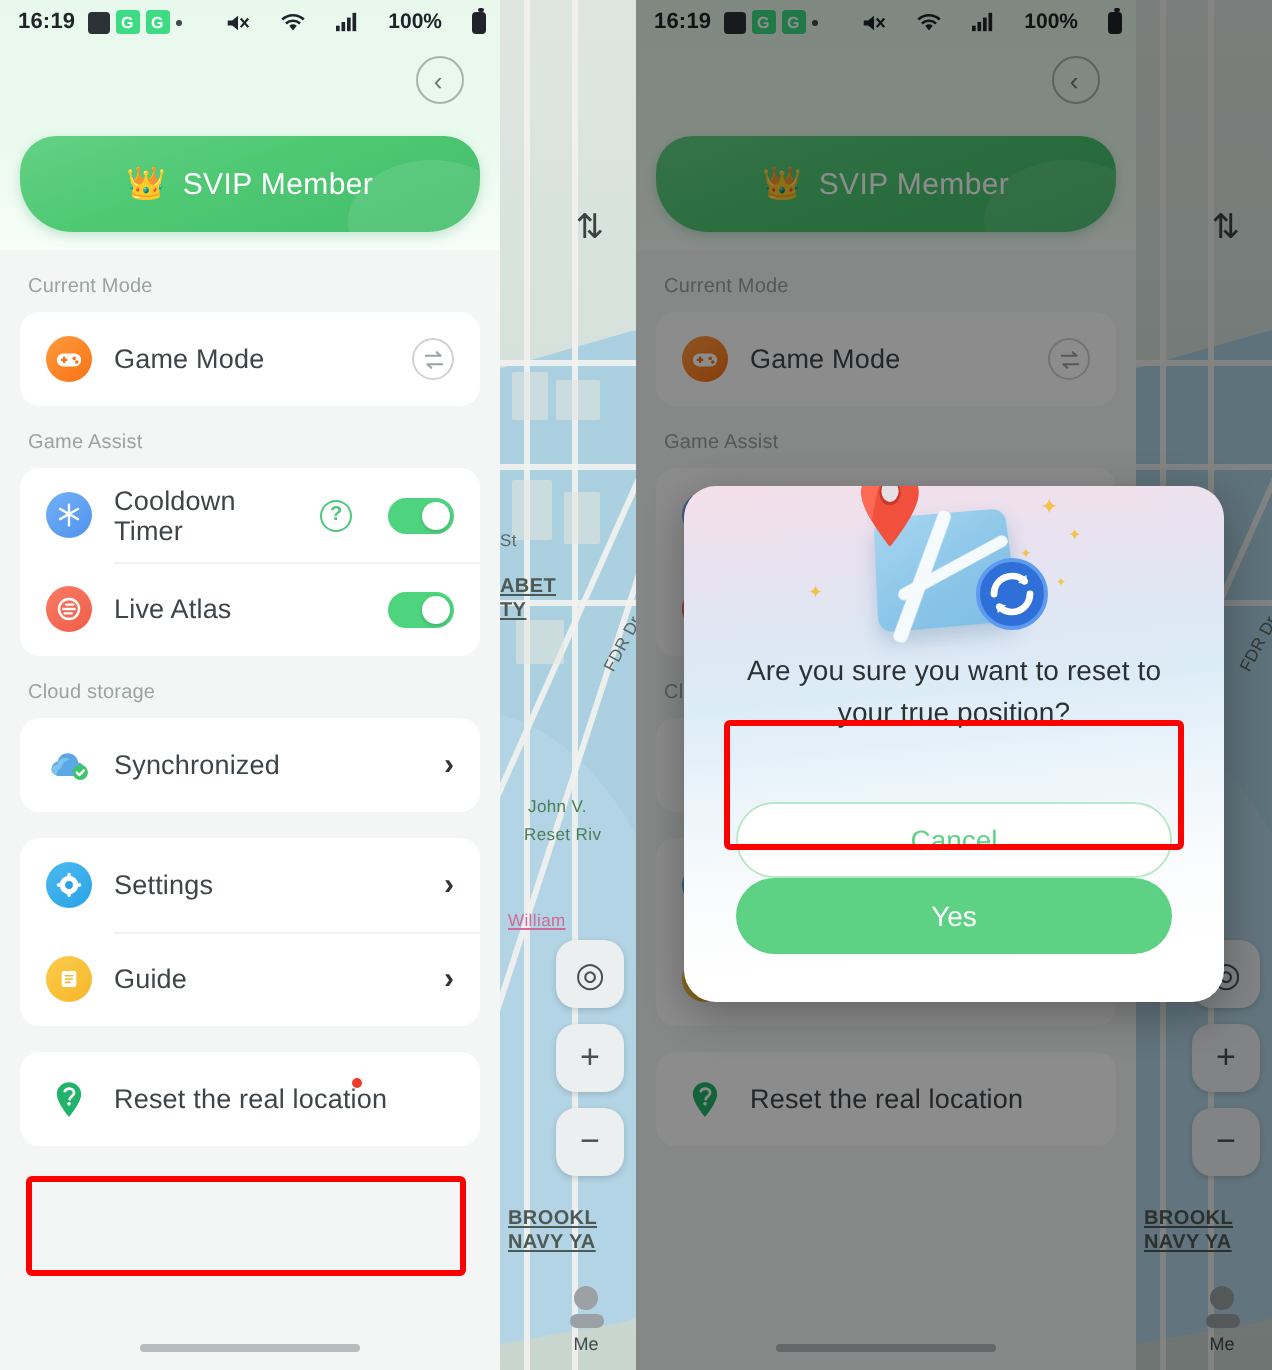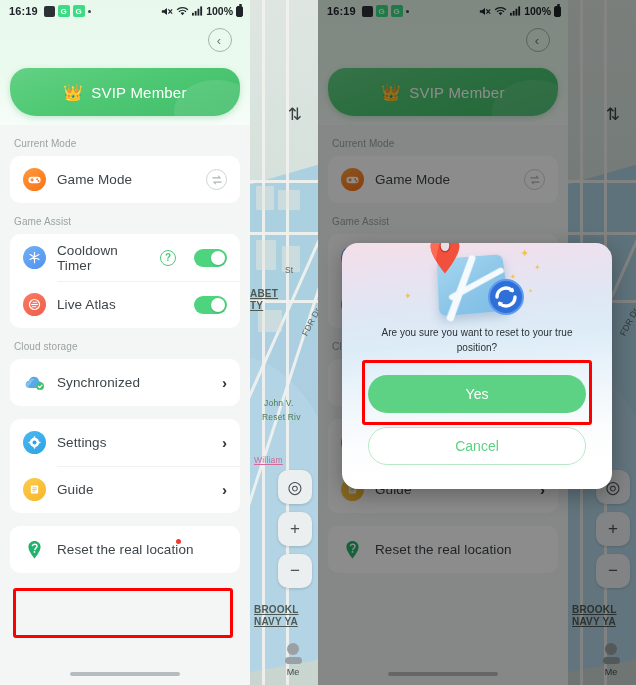--- a/index.html
+++ b/index.html
@@ -90,21 +90,21 @@
   .sb-sq {
     width: 11px; height: 11px; border-radius: 2px; background: #2c3136;
     display: inline-block;
   }
   .sb-g {
     width: 12px; height: 12px; border-radius: 2px; background: #3ddc84;
     display: inline-flex; align-items: center; justify-content: center;
     font-size: 8px; color: #fff; font-weight: bold;
   }
   .sb-dot { width: 3px; height: 3px; border-radius: 50%; background: #40464c; }
-  .sb-right { margin-left: auto; display: flex; align-items: center; gap: 3px; font-size: 10.5px; }
+  .sb-right { margin-left: auto; display: flex; align-items: center; gap: 15px; font-size: 10.5px; }
   .sb-bat {
     width: 7px; height: 11px; border: 1.2px solid #20242a; border-radius: 2px;
     background: #20242a; position: relative;
   }
   .sb-bat:after {
     content: ''; position: absolute; top: -2.4px; left: 1.6px; width: 3px; height: 1.6px;
     background: #20242a; border-radius: 1px;
   }
 
   .back-btn {
@@ -194,21 +194,21 @@
     position: absolute; left: 24px; top: 243px; width: 270px;
     border-radius: 16px; overflow: hidden;
     background:
       linear-gradient(175deg,
         #f4dfe8 0%, #eae2f0 14%, #dfe7f4 28%, #dcecf7 40%,
         #edf5fb 58%, #fbfcfd 76%, #ffffff 90%, #ffffff 100%);
     box-shadow: 0 6px 22px rgba(0,0,0,.3);
   }
   .dlg-art { height: 78px; position: relative; }
   .dlg-text {
-    font-size: 10px; color: #2b3033; text-align: center; line-height: 1.5;
+    font-size: 14px; color: #2b3033; text-align: center; line-height: 1.5;
     padding: 4px 24px 0; letter-spacing: .05px;
   }
   .dlg-btns { padding: 20px 26px 24px; }
   .btn {
     height: 38px; border-radius: 19px; display: flex; align-items: center;
     justify-content: center; font-size: 14px;
   }
   .btn-yes { background: #5dd285; color: #fff; }
   .btn-cancel { background: #fff; color: #5dd285; border: 1.2px solid #b7e8c8; margin-top: 14px; }
 
@@ -257,21 +257,21 @@
       <div class="road h" style="top:180px;"></div>
       <div class="road h" style="top:232px;"></div>
       <div class="road h" style="top:300px;"></div>
       <div class="road d" style="left:272px; transform:rotate(24deg);"></div>
       <div class="road d" style="left:300px; transform:rotate(18deg);"></div>
       <div class="block" style="left:256px; top:186px; width:18px; height:24px;"></div>
       <div class="block" style="left:278px; top:190px; width:22px; height:20px;"></div>
       <div class="block" style="left:256px; top:240px; width:20px; height:30px;"></div>
       <div class="block" style="left:282px; top:246px; width:18px; height:26px;"></div>
       <div class="block" style="left:258px; top:310px; width:24px; height:22px;"></div>
-      <span class="map-label" style="left:250px; top:265px;padding-left:35px;">St</span>
+      <span class="map-label" style="left:250px; top:265px;">St</span>
       <span class="map-label big" style="left:250px; top:288px;">ABET</span>
       <span class="map-label big" style="left:250px; top:300px;">TY</span>
       <span class="map-label rot" style="left:304px; top:330px;">FDR Dr</span>
       <span class="map-label green" style="left:264px; top:398px;">John V.</span>
       <span class="map-label green" style="left:262px; top:412px;">Reset Riv</span>
       <span class="map-label pink" style="left:254px; top:455px;">William</span>
       <span class="map-label big" style="left:254px; top:604px;">BROOKL</span>
       <span class="map-label big" style="left:254px; top:616px;">NAVY YA</span>
 
       <div class="map-ctrls">
@@ -649,21 +649,21 @@
         <span class="spark s1">✦</span>
         <span class="spark s2">✦</span>
         <span class="spark s3">✦</span>
         <span class="spark s4">✦</span>
         <span class="spark s5">✦</span>
       </div>
 
       <div class="dlg-text">Are you sure you want to reset to your true position?</div>
 
       <div class="dlg-btns">
+        <div class="btn btn-cancel">Cancel</div>
         <div class="btn btn-yes">Yes</div>
-        <div class="btn btn-cancel">Cancel</div>
       </div>
     </div>
 
     <div class="annot" style="left:44px; top:360px; width:230px; height:65px;"></div>
   </div>
 
 </div>
 
 </body></html>

